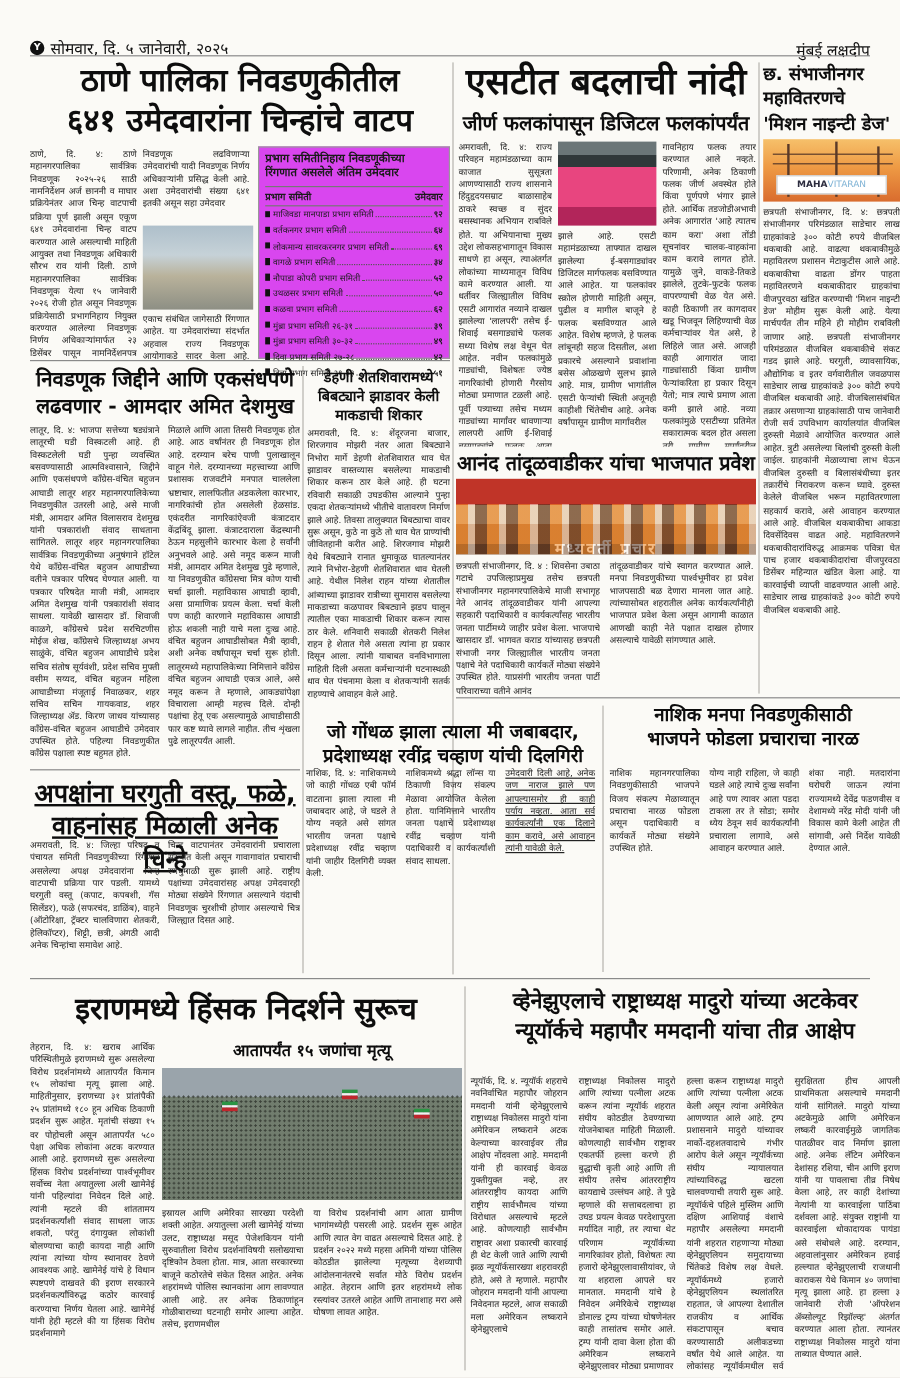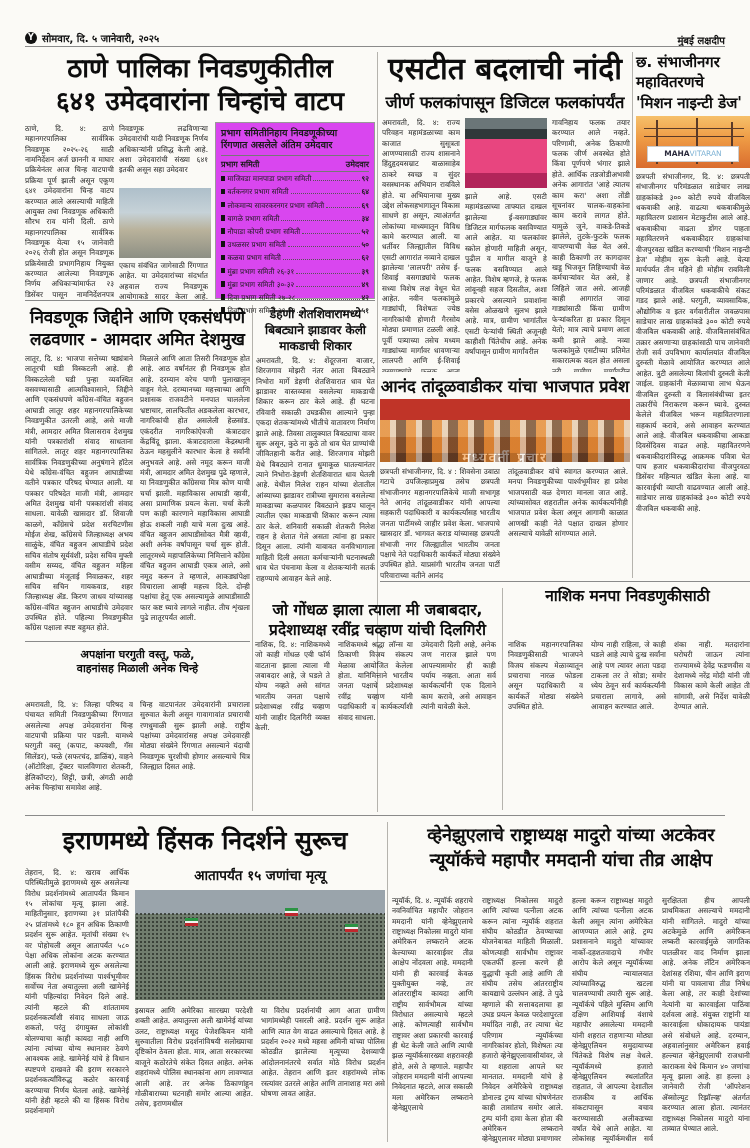--- a/index.html
+++ b/index.html
@@ -3,21 +3,21 @@
 <meta charset="utf-8">
 <style>
   html,body{margin:0;padding:0;background:#e9e7e2;}
   .page{position:relative;width:750px;height:1148px;background:#fbfaf6;margin:0 auto;
         font-family:"DejaVu Sans",sans-serif;color:#1a1a1a;overflow:hidden;}
   .abs{position:absolute;}
   .bt{font-size:7.3px;line-height:1.42;text-align:justify;overflow:hidden;color:#222;}
   .hl{font-weight:bold;color:#0d0d0d;text-align:center;}
   .rule-h{background:#8a8a8a;height:1px;}
   .rule-v{background:#b5b3ad;width:1px;}
-  .mast{font-size:10px;font-weight:bold;color:#111;}
+  .mast{font-size:13px;font-weight:normal;color:#111;}
   .logo-dot{width:12px;height:12px;border-radius:50%;background:#111;color:#fff;
             font-size:8px;font-weight:bold;text-align:center;line-height:12px;}
   
   .ctable{background:#d946ef;border:1px solid #999;padding:4px 5px;box-sizing:border-box;}
   .ctable .title{font-size:9.5px;font-weight:bold;text-align:left;line-height:1.3;border-bottom:1px solid #777;padding-bottom:3px;}
   .ctable .heads{display:flex;justify-content:space-between;font-size:8px;font-weight:bold;
                  border-bottom:1px solid #777;padding:2px 0;}
   .crow{display:flex;align-items:baseline;font-size:7.2px;padding:1.6px 0;}
   .crow .bullet{width:3.5px;height:5.5px;background:#111;margin-right:3px;flex:none;align-self:center;}
   .crow .lbl{white-space:nowrap;}
@@ -192,21 +192,21 @@
   <div>
     <div class="abs hl" style="left:256px;top:306px;width:119px;font-size:12px;line-height:1.35;">
       <div>डेहणी शेतशिवारामध्ये</div>
       <div>बिबट्याने झाडावर केली</div>
       <div>माकडाची शिकार</div>
     </div>
     <div class="abs bt" style="left:256px;top:356px;width:119px;height:230px;">अमरावती, दि. ४: शेंदूरजना बाजार, शिरजगाव मोझरी नंतर आता बिबट्याने निभोरा मार्गे डेहणी शेतशिवारात धाव घेत झाडावर वास्तव्यास बसलेल्या माकडाची शिकार करून ठार केले आहे. ही घटना रविवारी सकाळी उघडकीस आल्याने पुन्हा एकदा शेतकऱ्यांमध्ये भीतीचे वातावरण निर्माण झाले आहे. तिवसा तालुक्यात बिबट्याचा वावर सुरू असून, कुठे ना कुठे तो धाव घेत प्राण्यांची जीवितहानी करीत आहे. शिरजगाव मोझरी येथे बिबट्याने रानात धुमाकूळ घातल्यानंतर त्याने निभोरा-डेहणी शेतशिवारात धाव घेतली आहे. येथील निलेश राहन यांच्या शेतातील आंब्याच्या झाडावर रात्रीच्या सुमारास बसलेल्या माकडाच्या कळपावर बिबट्याने झडप घालून त्यातील एका माकडाची शिकार करून त्यास ठार केले. शनिवारी सकाळी शेतकरी निलेश राहन हे शेतात गेले असता त्यांना हा प्रकार दिसून आला. त्यांनी याबाबत वनविभागाला माहिती दिली असता कर्मचाऱ्यांनी घटनास्थळी धाव घेत पंचनामा केला व शेतकऱ्यांनी सतर्क राहण्याचे आवाहन केले आहे.</div>
   </div>
 
   <div>
-    <div class="abs hl" style="left:25px;top:648px;width:225px;font-size:11px;line-height:1.3;">
+    <div class="abs hl" style="left:25px;top:648px;width:225px;font-size:21px;line-height:1.3;text-decoration:underline;">
       <div>अपक्षांना घरगुती वस्तू, फळे,</div>
       <div>वाहनांसह मिळाली अनेक चिन्हे</div>
     </div>
     <div class="abs bt" style="left:25px;top:700px;width:108px;height:111px;">अमरावती, दि. ४: जिल्हा परिषद व पंचायत समिती निवडणुकीच्या रिंगणात असलेल्या अपक्ष उमेदवारांना चिन्ह वाटपाची प्रक्रिया पार पडली. यामध्ये घरगुती वस्तू (कपाट, कपबशी, गॅस सिलेंडर), फळे (सफरचंद, डाळिंब), वाहने (ऑटोरिक्षा, ट्रॅक्टर चालविणारा शेतकरी, हेलिकॉप्टर), शिट्टी, छत्री, अंगठी आदी अनेक चिन्हांचा समावेश आहे.</div>
     <div class="abs bt" style="left:140px;top:700px;width:110px;height:111px;">चिन्ह वाटपानंतर उमेदवारांनी प्रचाराला सुरुवात केली असून गावागावांत प्रचाराची रणधुमाळी सुरू झाली आहे. राष्ट्रीय पक्षांच्या उमेदवारांसह अपक्ष उमेदवारही मोठ्या संख्येने रिंगणात असल्याने यंदाची निवडणूक चुरशीची होणार असल्याचे चित्र जिल्ह्यात दिसत आहे.</div>
   </div>
 
   <div>
     <div class="abs hl" style="left:380px;top:374px;width:250px;font-size:16.5px;">आनंद तांदूळवाडीकर यांचा भाजपात प्रवेश</div>
     <div class="abs ph bjp-ph" style="left:380px;top:399px;width:250px;height:63px;">
@@ -217,26 +217,27 @@
     <div class="abs bt" style="left:508px;top:467px;width:120px;height:112px;">तांदूळवाडीकर यांचे स्वागत करण्यात आले. मनपा निवडणुकीच्या पार्श्वभूमीवर हा प्रवेश भाजपसाठी बळ देणारा मानला जात आहे. त्यांच्यासोबत शहरातील अनेक कार्यकर्त्यांनीही भाजपात प्रवेश केला असून आगामी काळात आणखी काही नेते पक्षात दाखल होणार असल्याचे यावेळी सांगण्यात आले.</div>
   </div>
 
   <div>
     <div class="abs hl" style="left:255px;top:600px;width:245px;font-size:15.5px;line-height:1.3;">
       <div>जो गोंधळ झाला त्याला मी जबाबदार,</div>
       <div>प्रदेशाध्यक्ष रवींद्र चव्हाण यांची दिलगिरी</div>
     </div>
     <div class="abs bt" style="left:255px;top:640px;width:75px;height:170px;">नाशिक, दि. ४: नाशिकमध्ये जो काही गोंधळ एबी फॉर्म वाटताना झाला त्याला मी जबाबदार आहे, जे घडले ते योग्य नव्हते असे सांगत भारतीय जनता पक्षाचे प्रदेशाध्यक्ष रवींद्र चव्हाण यांनी जाहीर दिलगिरी व्यक्त केली.</div>
     <div class="abs bt" style="left:338px;top:640px;width:75px;height:170px;">नाशिकमध्ये श्रद्धा लॉन्स या ठिकाणी विजय संकल्प मेळावा आयोजित केलेला होता. यानिमित्ताने भारतीय जनता पक्षाचे प्रदेशाध्यक्ष रवींद्र चव्हाण यांनी पदाधिकारी व कार्यकर्त्यांशी संवाद साधला.</div>
-    <div class="abs bt" style="left:421px;top:640px;width:75px;height:170px;">उमेदवारी दिली आहे, अनेक जण नाराज झाले पण आपल्यासमोर ही काही पर्याय नव्हता. आता सर्व कार्यकर्त्यांनी एक दिलाने काम करावे, असे आवाहन त्यांनी यावेळी केले.</div>
+    <div class="abs bt" style="left:421px;top:640px;width:75px;height:170px;text-decoration:underline;">उमेदवारी दिली आहे, अनेक जण नाराज झाले पण आपल्यासमोर ही काही पर्याय नव्हता. आता सर्व कार्यकर्त्यांनी एक दिलाने काम करावे, असे आवाहन त्यांनी यावेळी केले.</div>
   </div>
 
   <div>
     <div class="abs hl" style="left:505px;top:586px;width:245px;font-size:15.5px;line-height:1.3;">
       <div>नाशिक मनपा निवडणुकीसाठी</div>
+      <div>भाजपने फोडला प्रचाराचा नारळ</div>
     </div>
     <div class="abs bt" style="left:508px;top:640px;width:75px;height:170px;">नाशिक महानगरपालिका निवडणुकीसाठी भाजपने विजय संकल्प मेळाव्यातून प्रचाराचा नारळ फोडला असून पदाधिकारी व कार्यकर्ते मोठ्या संख्येने उपस्थित होते.</div>
     <div class="abs bt" style="left:591px;top:640px;width:75px;height:170px;">योग्य नाही राहिला, जे काही घडले आहे त्याचे दुःख सर्वांना आहे पण त्यावर आता पडदा टाकला तर ते सोडा; समोर ध्येय ठेवून सर्व कार्यकर्त्यांनी प्रचाराला लागावे, असे आवाहन करण्यात आले.</div>
     <div class="abs bt" style="left:674px;top:640px;width:76px;height:170px;">शंका नाही. मतदारांना घरोघरी जाऊन त्यांना राज्यामध्ये देवेंद्र फडणवीस व देशामध्ये नरेंद्र मोदी यांनी जी विकास कामे केली आहेत ती सांगावी, असे निर्देश यावेळी देण्यात आले.</div>
   </div>
 
   <div>
     <div class="abs hl" style="left:25px;top:822px;width:360px;font-size:25px;">इराणमध्ये हिंसक निदर्शने सुरूच</div>
     <div class="abs hl" style="left:135px;top:866px;width:250px;font-size:13.5px;">आतापर्यंत १५ जणांचा मृत्यू</div>
     <div class="abs bt" style="left:25px;top:868px;width:104px;height:276px;">तेहरान, दि. ४: खराब आर्थिक परिस्थितीमुळे इराणमध्ये सुरू असलेल्या विरोध प्रदर्शनांमध्ये आतापर्यंत किमान १५ लोकांचा मृत्यू झाला आहे. माहितीनुसार, इराणच्या ३१ प्रांतांपैकी २५ प्रांतांमध्ये १८० हून अधिक ठिकाणी प्रदर्शन सुरू आहेत. मृतांची संख्या १५ वर पोहोचली असून आतापर्यंत ५८० पेक्षा अधिक लोकांना अटक करण्यात आली आहे. इराणमध्ये सुरू असलेल्या हिंसक विरोध प्रदर्शनांच्या पार्श्वभूमीवर सर्वोच्च नेता अयातुल्ला अली खामेनेई यांनी पहिल्यांदा निवेदन दिले आहे. त्यांनी म्हटले की शांततामय प्रदर्शनकर्त्यांशी संवाद साधला जाऊ शकतो, परंतु दंगायुक्त लोकांशी बोलण्याचा काही कायदा नाही आणि त्यांना त्यांच्या योग्य स्थानावर ठेवणे आवश्यक आहे. खामेनेई यांचे हे विधान स्पष्टपणे दाखवते की इराण सरकारने प्रदर्शनकर्त्यांविरुद्ध कठोर कारवाई करण्याचा निर्णय घेतला आहे. खामेनेई यांनी हेही म्हटले की या हिंसक विरोध प्रदर्शनामागे</div>

